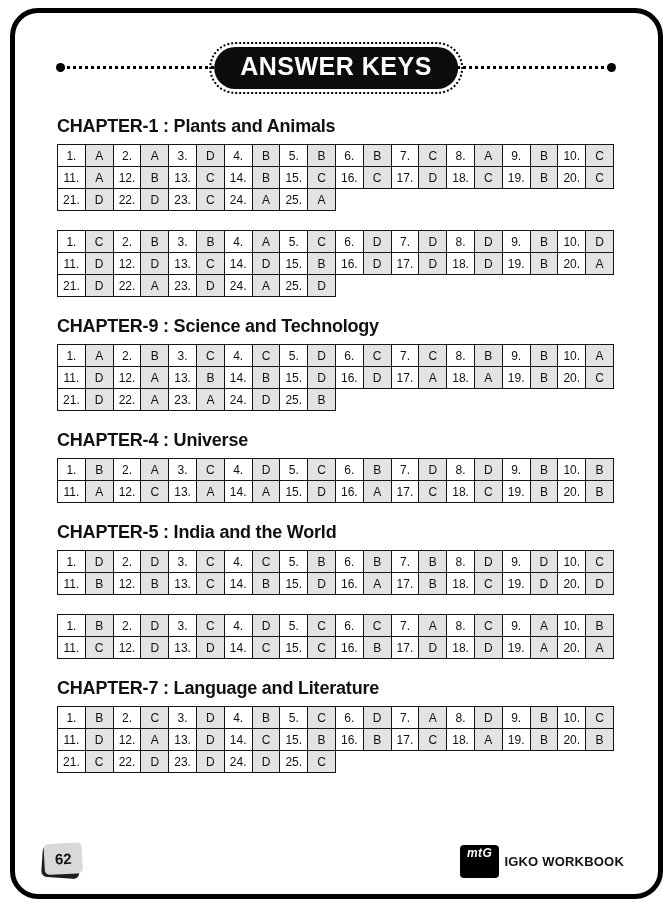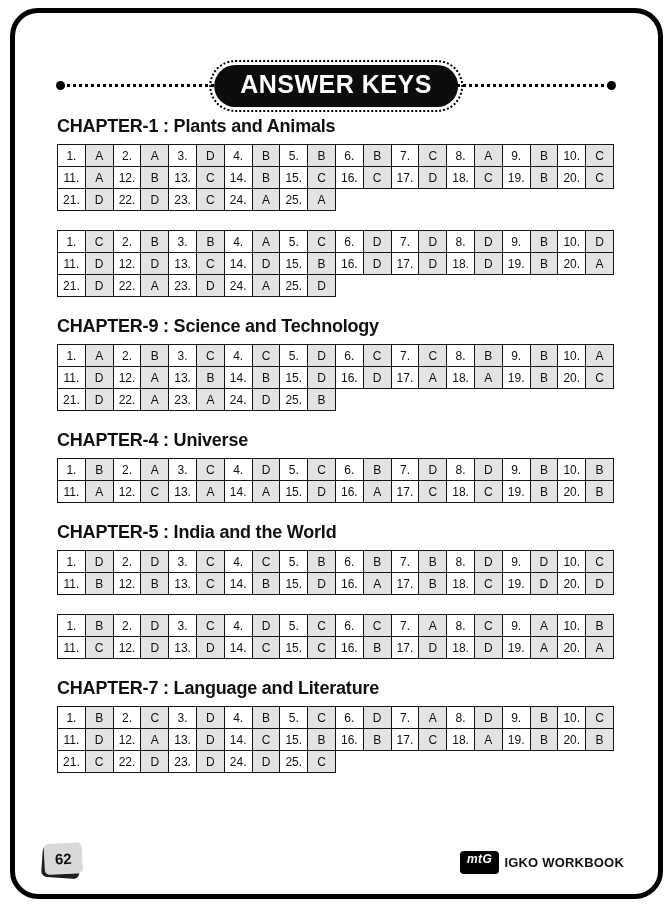--- a/index.html
+++ b/index.html
@@ -16,21 +16,21 @@
     position: absolute;
     left: 10px; top: 8px; right: 9px; bottom: 13px;
     border: 5px solid #000;
     border-radius: 28px;
     pointer-events: none;
   }
 
   
   .banner-row {
     position: absolute;
-    left: 58px; right: 58px; top: 65px;
+    left: 58px; right: 58px; top: 47px;
     height: 44px;
   }
   .dot-line {
     position: absolute;
     left: 4px; right: 4px; top: 19px;
     border-top: 3px dotted #000;
   }
   .end-dot {
     position: absolute; top: 16px;
     width: 9px; height: 9px; border-radius: 50%;
@@ -105,21 +105,21 @@
     border-radius: 5px;
     transform: rotate(-7deg);
     display: flex; align-items: center; justify-content: center;
     font-size: 15px; font-weight: bold; color: #111;
   }
   .brand { display: flex; align-items: center; gap: 5px; }
   .brand-logo {
     background: #000; color: #fff;
     font-weight: bold; font-style: italic;
     font-size: 12px;
-    padding: 1px 7px 8px;
+    padding: 1px 7px 18px;
     border-radius: 4px;
     letter-spacing: 0.5px;
   }
   .brand-text {
     font-weight: bold;
     font-size: 13px;
     letter-spacing: 0.2px;
   }
 </style>
 </head>

